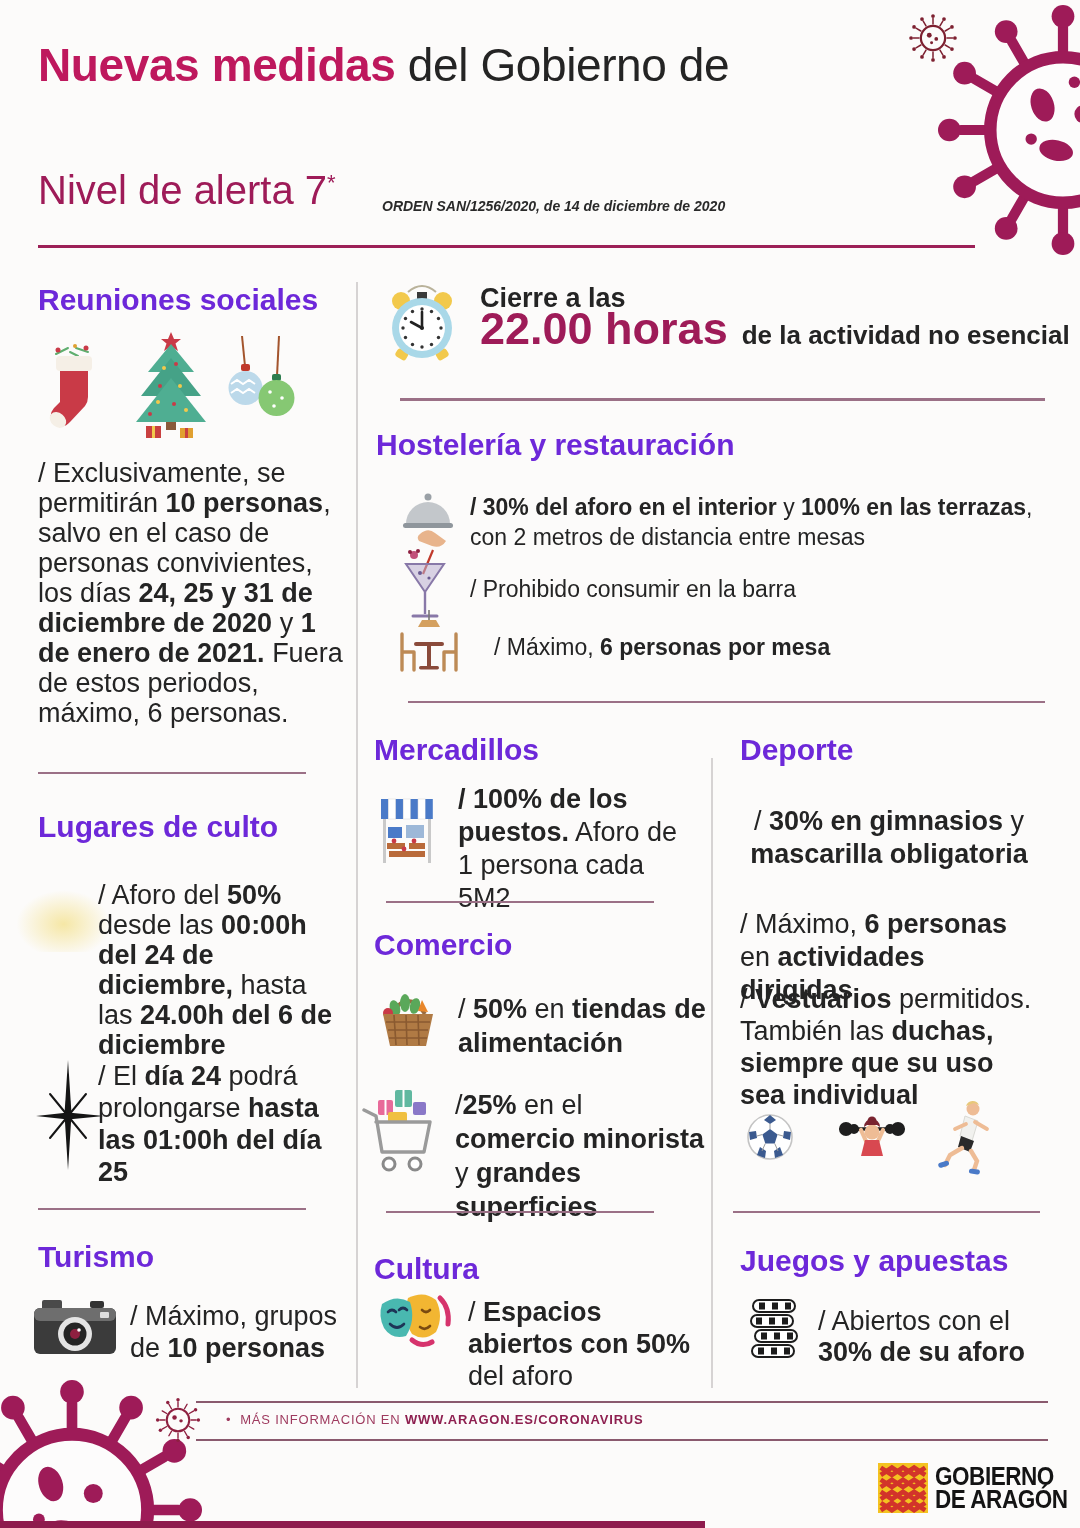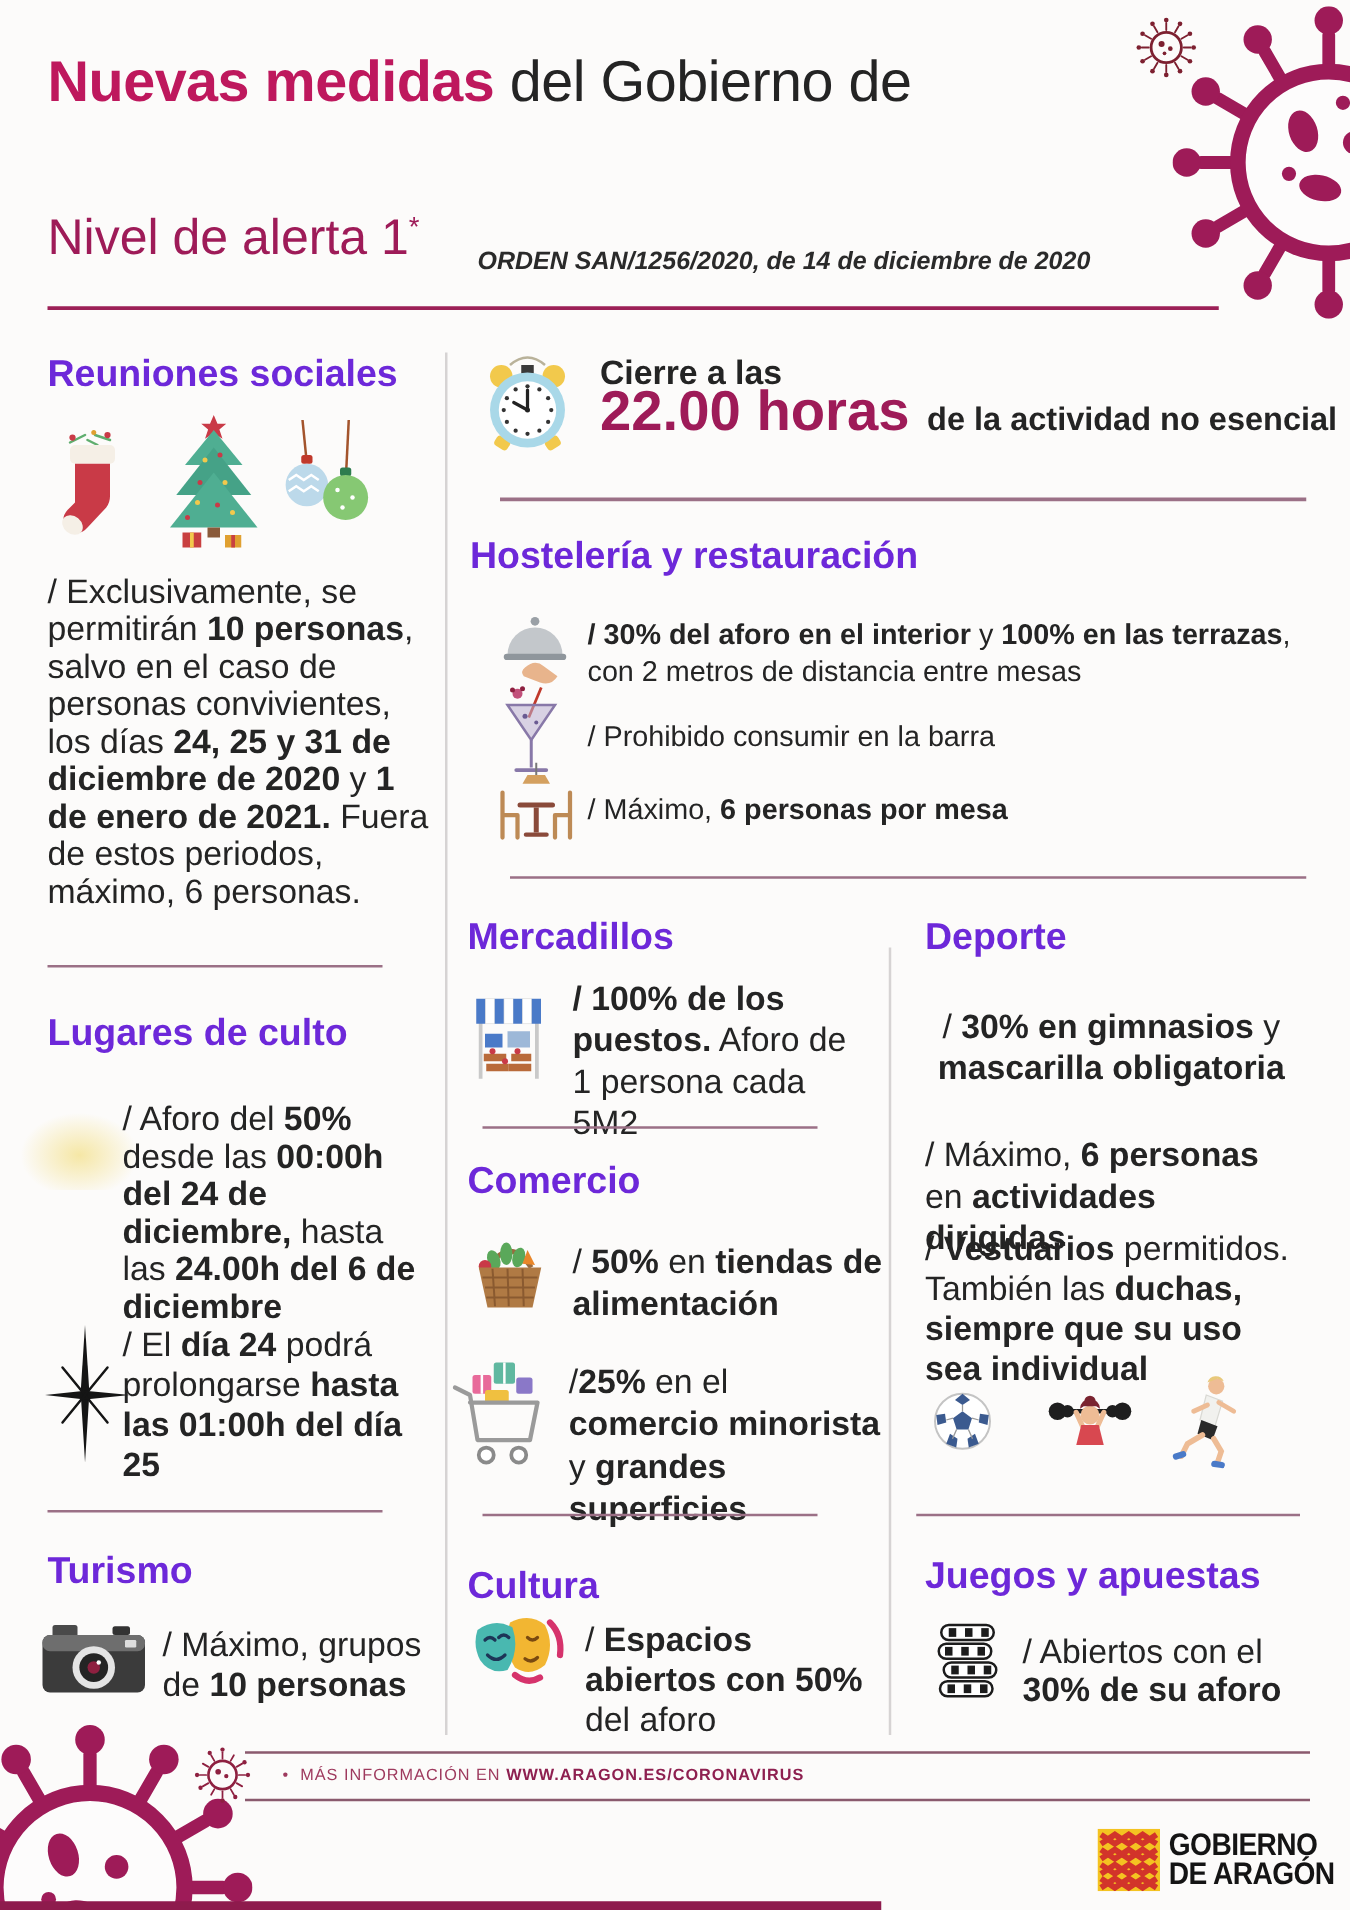--- a/index.html
+++ b/index.html
@@ -6,21 +6,21 @@
   #page{position:relative;width:1080px;height:1528px;background:#fcfbfa;overflow:hidden;
         font-family:"Liberation Sans", sans-serif;color:#242424;margin:0 auto;}
   #page *{box-sizing:border-box;}
 
   
   .hdr-title{position:absolute;left:38px;top:36px;font-size:46px;line-height:58px;
              font-weight:400;color:#242424;letter-spacing:-0.4px;}
   .hdr-title b{color:#be185d;font-weight:700;}
   .alert{position:absolute;left:38px;top:168px;font-size:40px;color:#9e1b58;font-weight:400;}
   .alert sup{font-size:22px;}
-  .order{position:absolute;left:382px;top:198px;font-size:20px;font-style:italic;
+  .order{position:absolute;left:382px;top:198px;font-size:14px;font-style:italic;
          font-weight:700;color:#2a2a2a;}
   .hdr-rule{position:absolute;left:38px;top:245px;width:937px;height:3px;background:#9c2057;}
 
   
   .vline{position:absolute;width:2px;background:#d6d3d3;}
   .v1{left:356px;top:282px;height:1106px;}
   .v2{left:711px;top:758px;height:630px;}
   .rule{position:absolute;height:2px;background:#9b7086;}
   .r-culto-top{left:38px;top:772px;width:268px;}
   .r-culto-bot{left:38px;top:1208px;width:268px;}
@@ -52,21 +52,21 @@
   .p-com2{left:455px;top:1088px;width:252px;line-height:34px;}
   .p-cultura{left:468px;top:1296px;width:242px;line-height:32px;}
   .p-dep1{left:740px;top:805px;width:298px;line-height:33px;text-align:center;}
   .p-dep2{left:740px;top:896px;width:298px;line-height:33px;margin-top:12px;}
   .p-dep3{left:740px;top:983px;width:304px;line-height:32px;}
   .p-juegos{left:818px;top:1306px;width:228px;line-height:31px;}
   .host-item{position:absolute;font-size:23px;line-height:30px;color:#242424;}
   .host-item b{font-weight:700;}
   .p-host1{left:470px;top:492px;width:578px;}
   .p-host2{left:470px;top:574px;width:500px;}
-  .p-host3{left:470px;top:632px;width:500px;}
+  .p-host3{left:494px;top:632px;width:500px;}
 
   
   .cierre-label{position:absolute;left:480px;top:283px;font-size:27px;font-weight:700;}
   .cierre-row{position:absolute;left:480px;top:303px;display:flex;align-items:baseline;gap:14px;white-space:nowrap;}
   .cierre-time{font-size:45px;font-weight:700;color:#9e1b58;}
   .cierre-suffix{font-size:26px;font-weight:700;color:#242424;}
 
   
   .icon{position:absolute;}
   .i-clock{left:382px;top:276px;width:80px;height:90px;}
@@ -253,21 +253,21 @@
         <circle cx="33.5" cy="31" r="2"></circle>
     </g>
   </svg>
 
   <div class="bottom-bar"></div>
 
   <div>
     <div class="hdr-title">
       <div><b>Nuevas medidas</b><span> del Gobierno de</span></div>
     </div>
-    <div class="alert"><span>Nivel de alerta 1</span><sup>*</sup></div>
+    <div class="alert"><span>Nivel de alerta 7</span><sup>*</sup></div>
     <div class="order">ORDEN SAN/1256/2020, de 14 de diciembre de 2020</div>
     <div class="hdr-rule"></div>
   </div>
 
   <div class="vline v1"></div>
   <div class="vline v2"></div>
 
   <div>
     <svg class="icon i-clock" viewBox="0 0 80 90">
       <path d="M26,16 Q40,4 54,16" fill="none" stroke="#b9b29a" stroke-width="2"></path>

